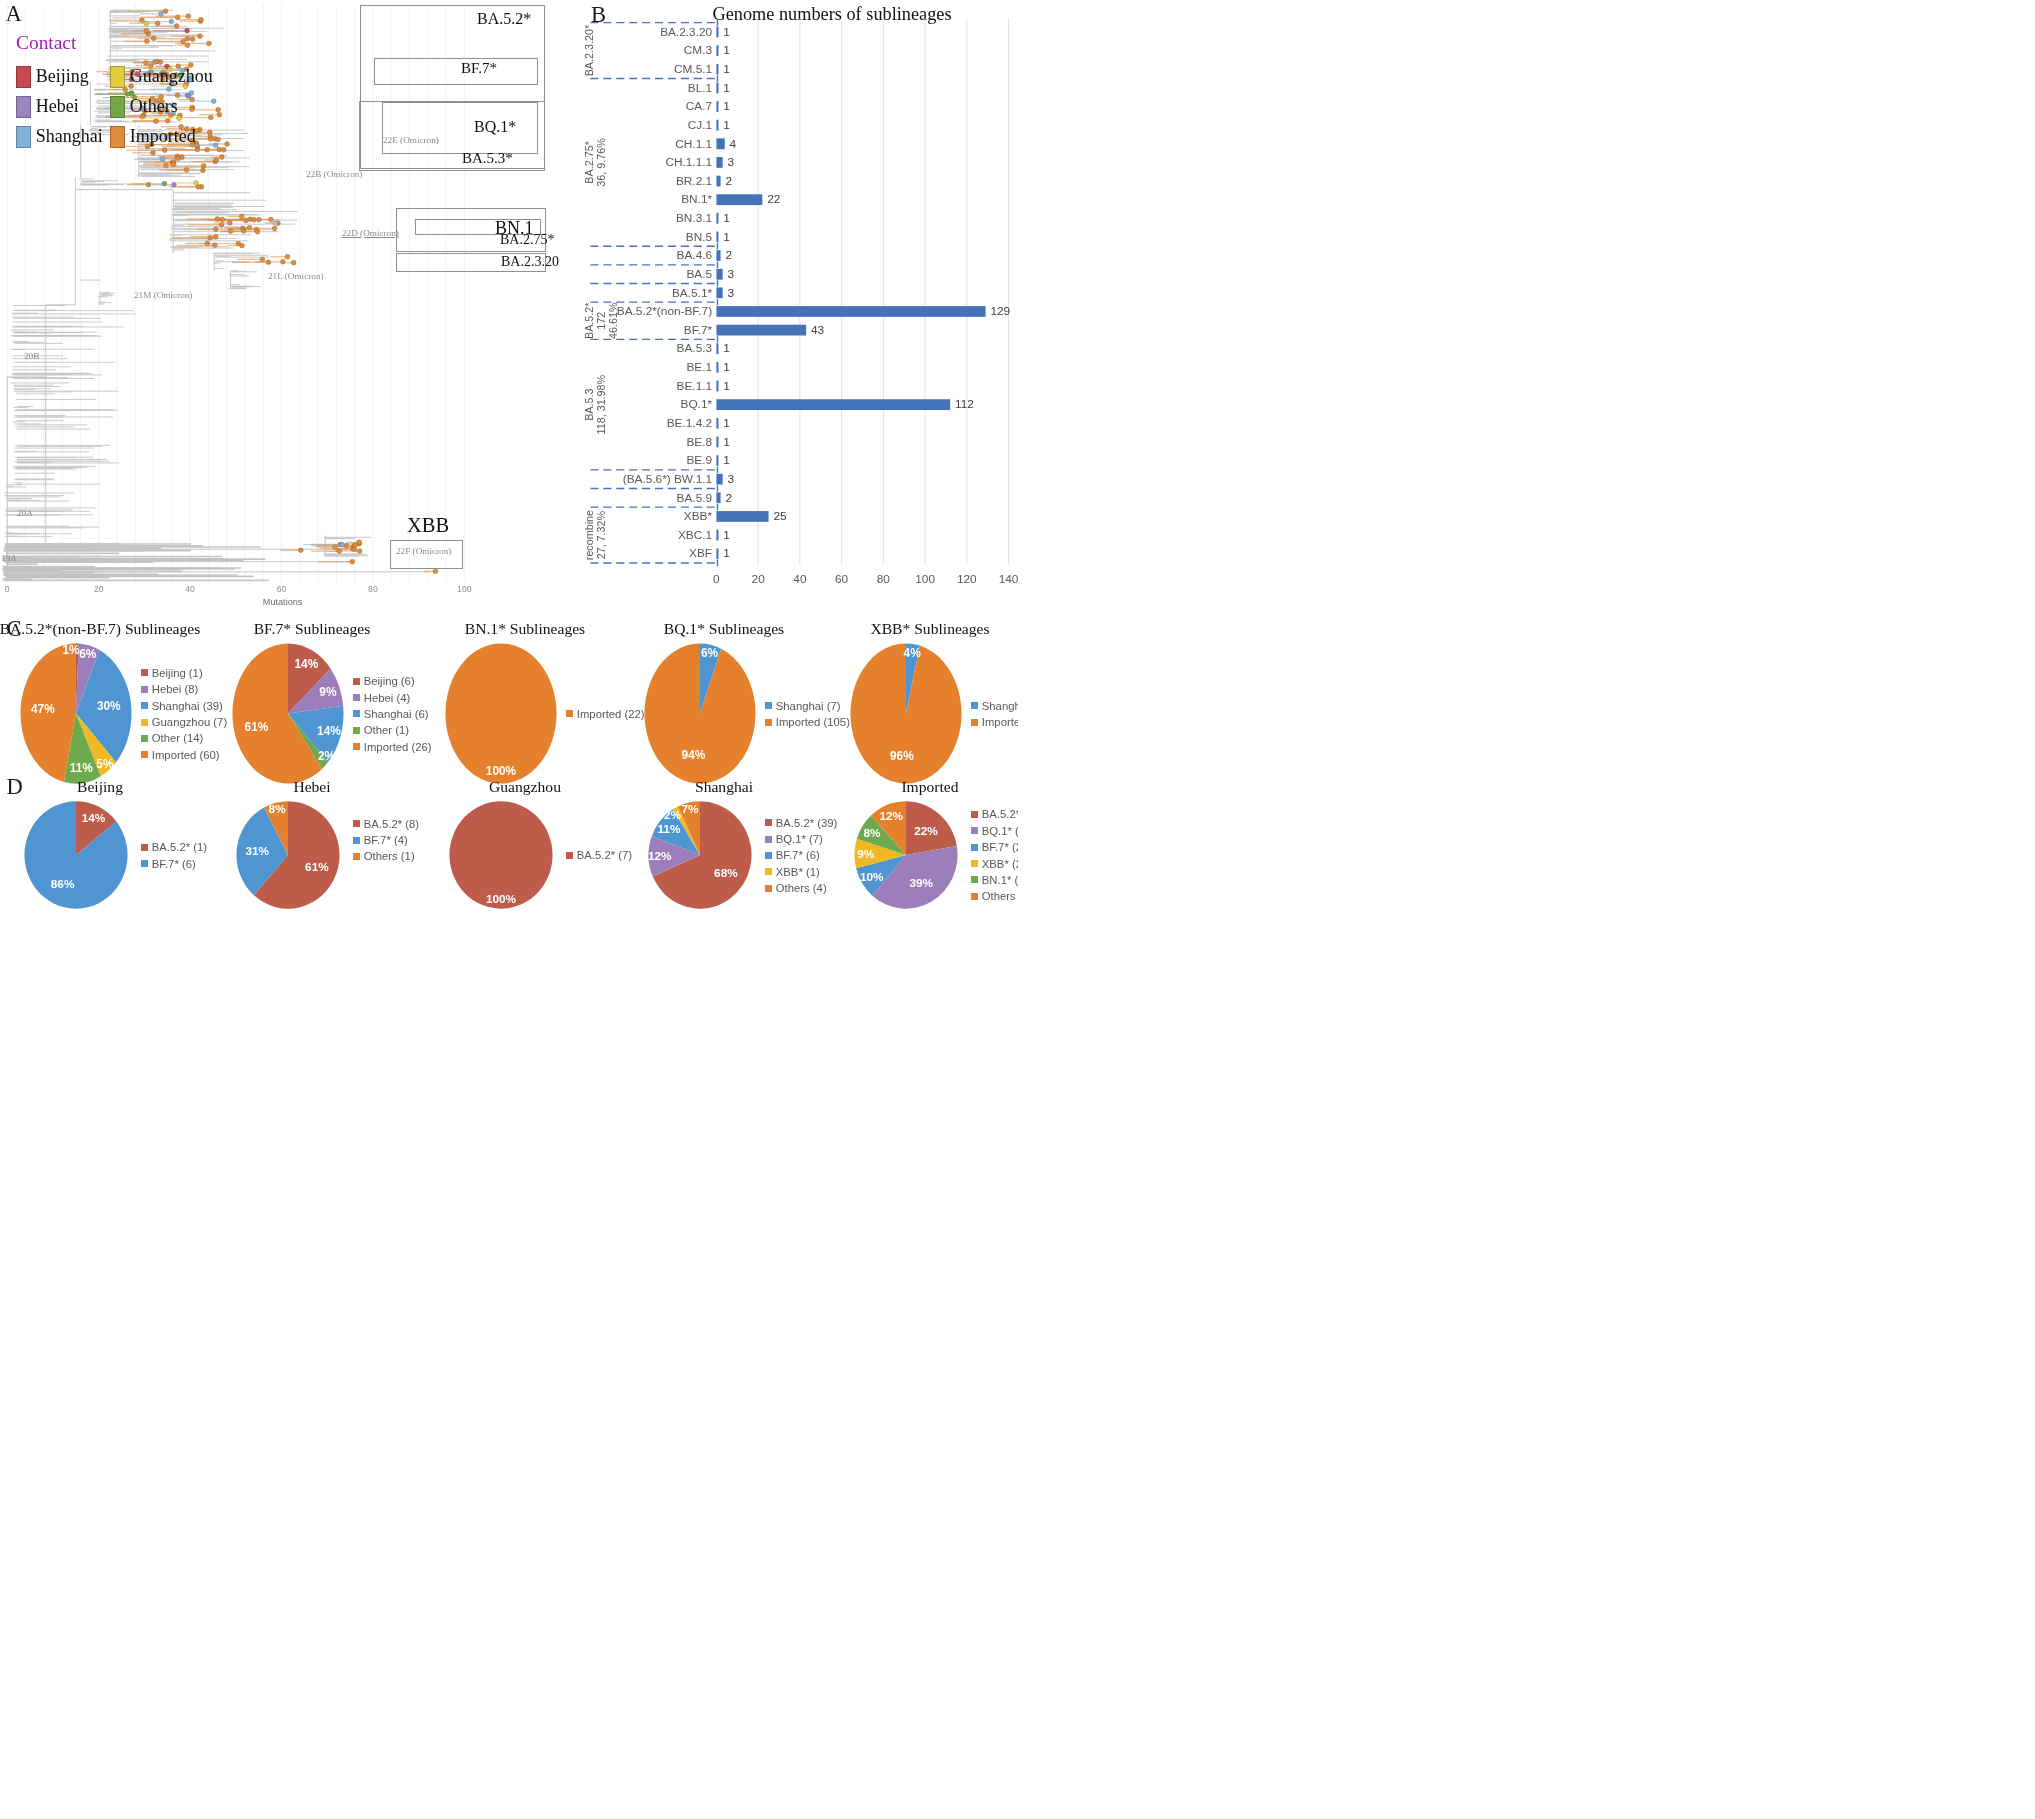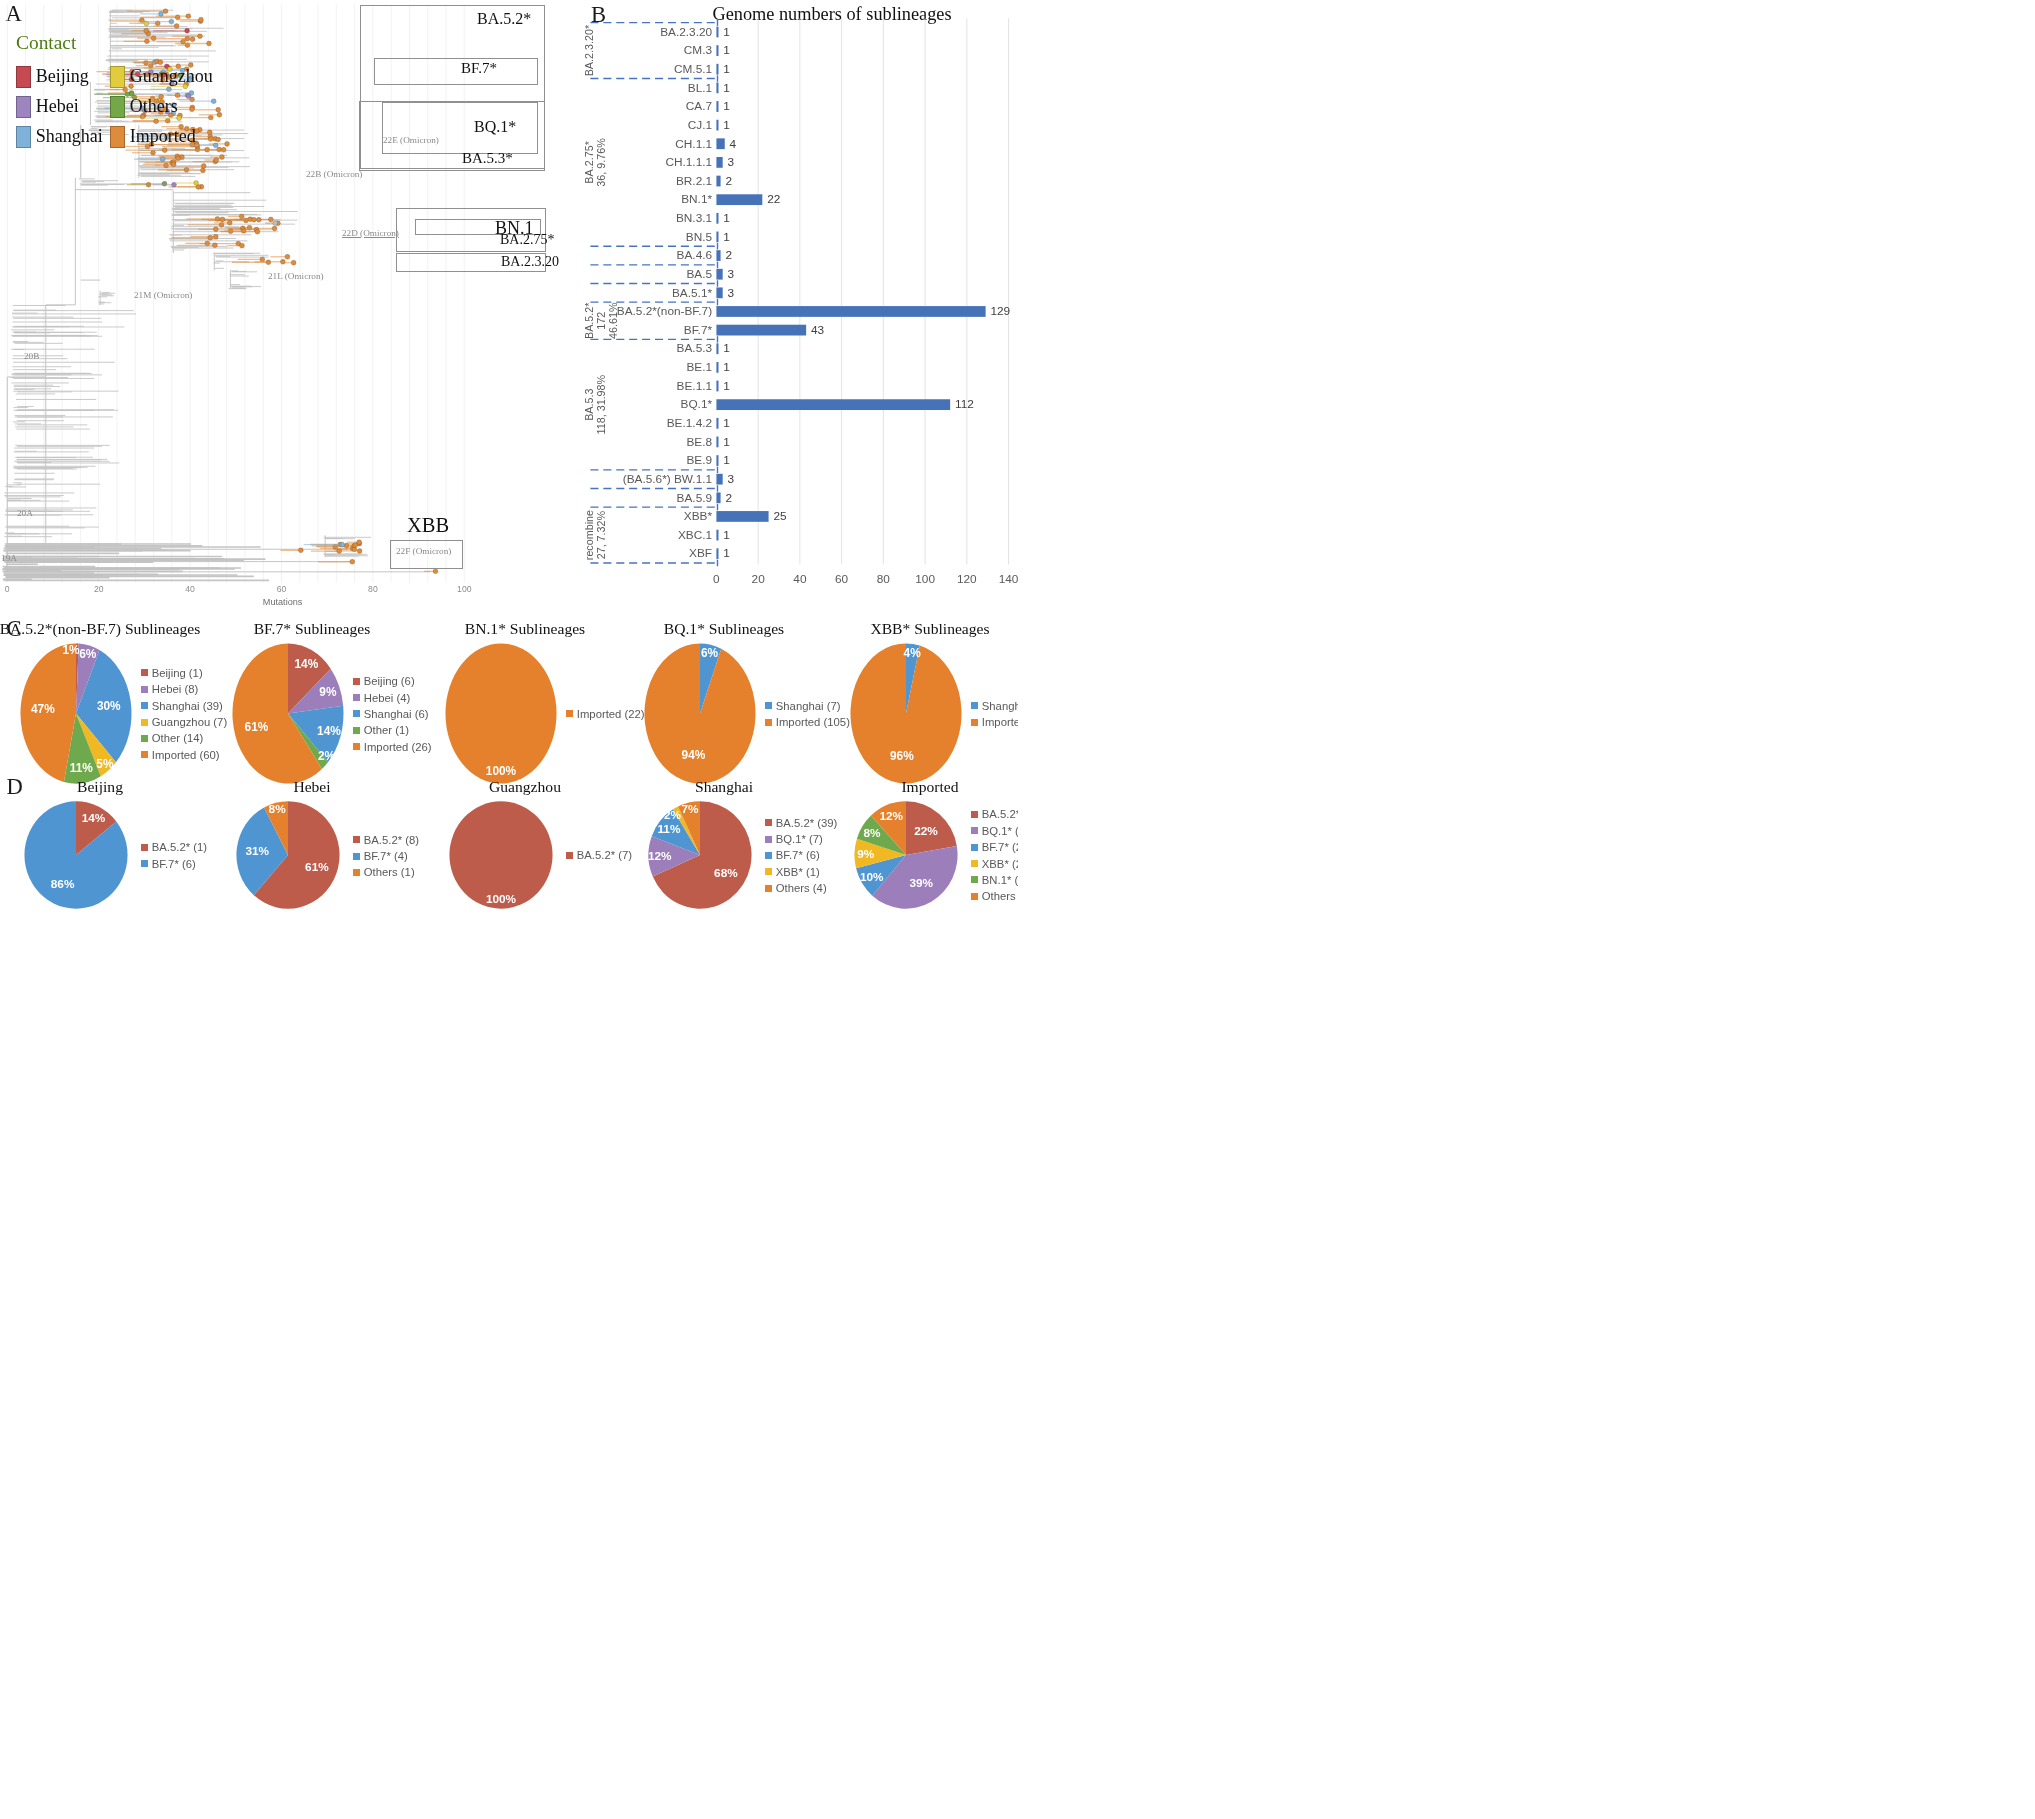--- a/index.html
+++ b/index.html
@@ -8,21 +8,21 @@
   .plabel{position:absolute;font-family:"Liberation Serif",serif;font-size:22.6px;color:#1a1a1a;}
   svg{position:absolute;overflow:visible;}
   #treeSvg{left:0;top:0;}
   #barSvg{left:571px;top:0;}
   .btitle{position:absolute;left:646px;top:4.3px;width:372px;text-align:center;
           font-family:"Liberation Serif",serif;font-size:18.3px;color:#111;}
   .cladebox{position:absolute;border:1.1px solid #909090;}
   .cladelabel{position:absolute;font-family:"Liberation Serif",serif;color:#111;white-space:nowrap;}
   .anno{position:absolute;font-family:"Liberation Serif",serif;color:#8a8a8a;font-size:9.2px;white-space:nowrap;}
   .legendA{position:absolute;left:16px;top:32px;width:226px;}
-  .legendA .ttl{font-family:"Liberation Serif",serif;font-size:19.4px;color:#4d7c0f;margin-bottom:7.5px;}
+  .legendA .ttl{font-family:"Liberation Serif",serif;font-size:19.4px;color:#a21caf;margin-bottom:7.5px;}
   .legendA .grid{display:grid;grid-template-columns:94px 113px;grid-auto-rows:30px;}
   .legendA .item{display:flex;align-items:center;gap:4.8px;}
   .legendA .sw{width:13px;height:20px;border:1.1px solid rgba(0,0,0,0.25);}
   .legendA .lt{font-family:"Liberation Serif",serif;font-size:18px;color:#111;white-space:nowrap;}
   .pieblock{position:absolute;width:215px;}
   .pietitle{position:absolute;left:-27px;top:0;width:226px;text-align:center;
             font-family:"Liberation Serif",serif;font-size:15.6px;color:#111;white-space:nowrap;}
   .pielegend{position:absolute;display:flex;flex-direction:column;justify-content:center;}
   .pielegend .item{display:flex;align-items:center;gap:3.8px;margin:2.2px 0;}
   .pielegend .sw{width:7px;height:7px;flex:0 0 7px;}
@@ -1193,21 +1193,21 @@
       <div class="pieblock" style="left:226px;top:778px;">
         <div class="pietitle">Hebei</div>
         <svg width="124" height="116" style="position:absolute;left:0;top:19.4px;" viewBox="0 0 230 216">
           <path d="M115,108 L115,8 A96,100 0 1 1 51.34022480888365,182.8510748171101 Z" fill="#BE5C4B"></path>
           <path d="M115,108 L51.34022480888365,182.8510748171101 A96,100 0 0 1 70.38657548379817,19.454397434679038 Z" fill="#4F95D1"></path>
           <path d="M115,108 L70.38657548379817,19.454397434679038 A96,100 0 0 1 114.99999999999999,8 Z" fill="#E5812C"></path>
           <text x="168.8569355786799" y="137.27629322255214" text-anchor="middle" class="pct">61%</text>
           <text x="57.81996885195209" y="108.76779918468065" text-anchor="middle" class="pct">31%</text>
           <text x="94.78261268098706" y="30.557120066507437" text-anchor="middle" class="pct">8%</text>
         </svg>
-        <div class="pielegend" style="left:127px;top:20px;height:116px;">
+        <div class="pielegend" style="left:127px;top:4px;height:116px;">
           <div class="item">
             <div class="sw" style="background:#BE5C4B"></div>
             <div class="lt">BA.5.2* (8)</div>
           </div>
           <div class="item">
             <div class="sw" style="background:#4F95D1"></div>
             <div class="lt">BF.7* (4)</div>
           </div>
           <div class="item">
             <div class="sw" style="background:#E5812C"></div>

